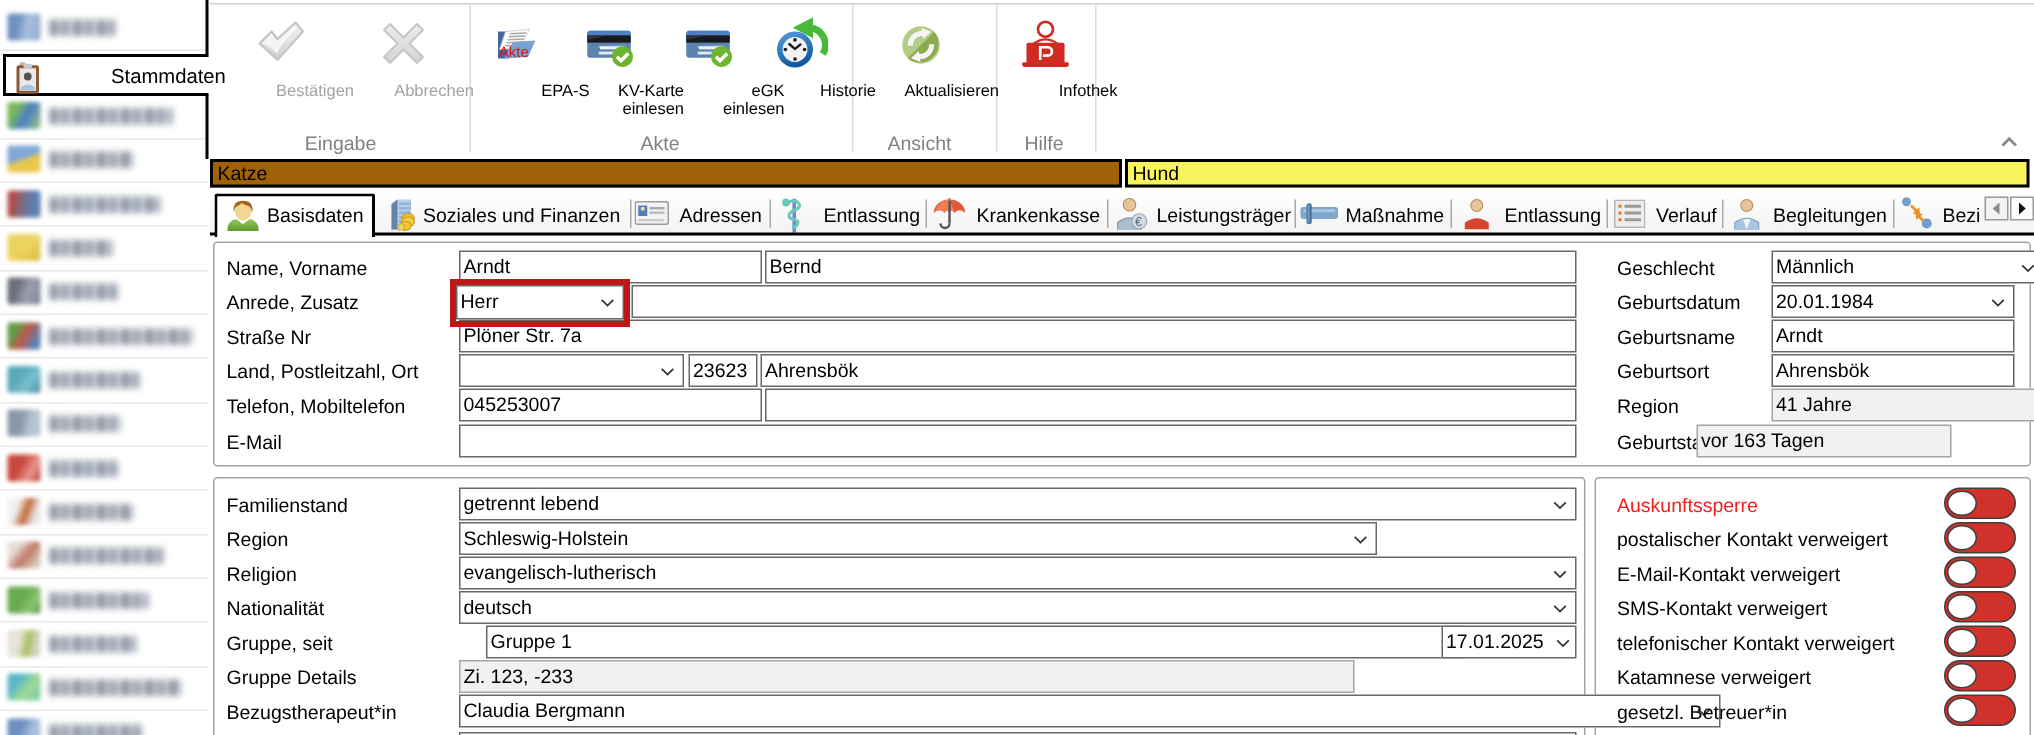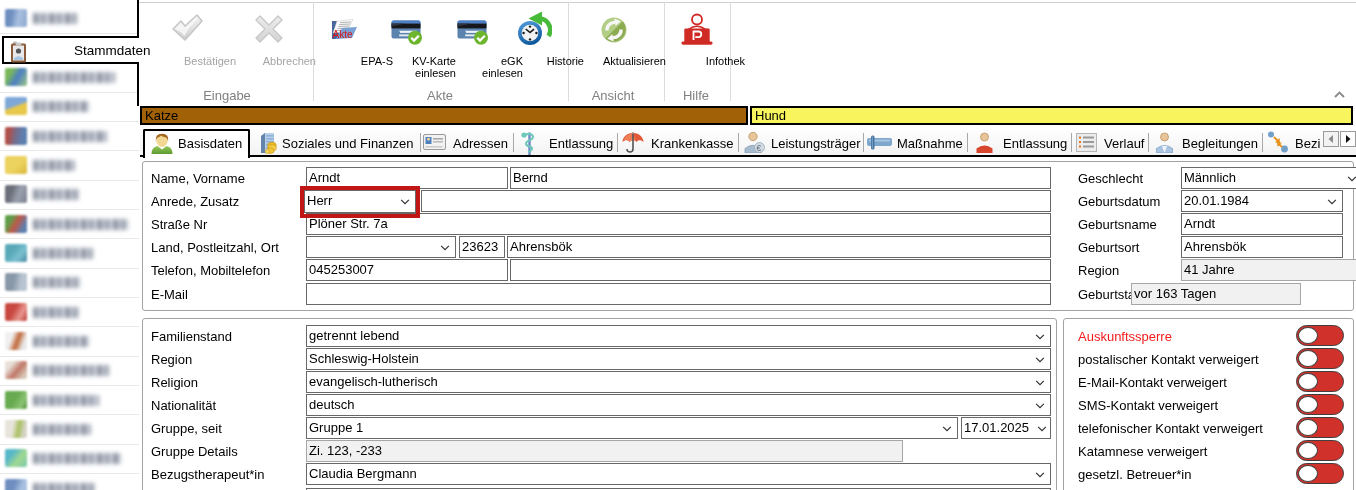--- a/index.html
+++ b/index.html
@@ -460,47 +460,47 @@
 <div class="flbl" style="top:375px">Religion</div>
 <div class="flbl" style="top:398px">Nationalität</div>
 <div class="flbl" style="top:421px">Gruppe, seit</div>
 <div class="flbl" style="top:444px">Gruppe Details</div>
 <div class="flbl" style="top:467px">Bezugstherapeut*in</div>
 <div class="inp" style="left:306px;top:325px;width:745px">getrennt lebend
   <svg class="chev" style="right:5px;top:8px" width="11" height="7" viewBox="0 0 11 7">
         <path d="M1 1 L5.5 5.5 L10 1" fill="none" stroke="#333" stroke-width="1.4"></path>
       </svg>
 </div>
-<div class="inp" style="left:306px;top:348px;width:745px">Schleswig-Holstein
+<div class="inp" style="left:306px;top:348px;width:612px">Schleswig-Holstein
   <svg class="chev" style="right:5px;top:8px" width="11" height="7" viewBox="0 0 11 7">
         <path d="M1 1 L5.5 5.5 L10 1" fill="none" stroke="#333" stroke-width="1.4"></path>
       </svg>
 </div>
 <div class="inp" style="left:306px;top:371px;width:745px">evangelisch-lutherisch
   <svg class="chev" style="right:5px;top:8px" width="11" height="7" viewBox="0 0 11 7">
         <path d="M1 1 L5.5 5.5 L10 1" fill="none" stroke="#333" stroke-width="1.4"></path>
       </svg>
 </div>
 <div class="inp" style="left:306px;top:394px;width:745px">deutsch
   <svg class="chev" style="right:5px;top:8px" width="11" height="7" viewBox="0 0 11 7">
         <path d="M1 1 L5.5 5.5 L10 1" fill="none" stroke="#333" stroke-width="1.4"></path>
       </svg>
 </div>
-<div class="inp" style="left:306px;top:417px;width:652px">Gruppe 1
+<div class="inp" style="left:324px;top:417px;width:652px">Gruppe 1
   <svg class="chev" style="right:5px;top:8px" width="11" height="7" viewBox="0 0 11 7">
         <path d="M1 1 L5.5 5.5 L10 1" fill="none" stroke="#333" stroke-width="1.4"></path>
       </svg>
 </div>
 <div class="inp" style="left:961px;top:417px;width:90px">17.01.2025
   <svg class="chev" style="right:3px;top:8px" width="11" height="7" viewBox="0 0 11 7">
         <path d="M1 1 L5.5 5.5 L10 1" fill="none" stroke="#333" stroke-width="1.4"></path>
       </svg>
 </div>
 <div class="inp ro" style="left:306px;top:440px;width:597px">Zi. 123, -233</div>
-<div class="inp" style="left:306px;top:463px;width:745px">Claudia Bergmann
+<div class="inp" style="left:306px;top:463px;width:841px">Claudia Bergmann
   <svg class="chev" style="right:5px;top:8px" width="11" height="7" viewBox="0 0 11 7">
         <path d="M1 1 L5.5 5.5 L10 1" fill="none" stroke="#333" stroke-width="1.4"></path>
       </svg>
 </div>
 <div class="inp" style="left:306px;top:487.5px;width:745px"></div>
 
 <div class="rlbl redtxt" style="top:329px">Auskunftssperre</div>
 <div class="rlbl" style="top:352px">postalischer Kontakt verweigert</div>
 <div class="rlbl" style="top:375px">E-Mail-Kontakt verweigert</div>
 <div class="rlbl" style="top:398px">SMS-Kontakt verweigert</div>

